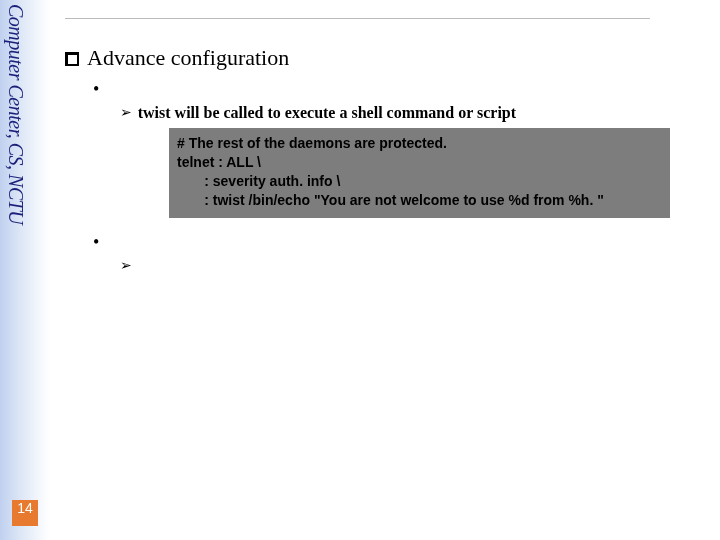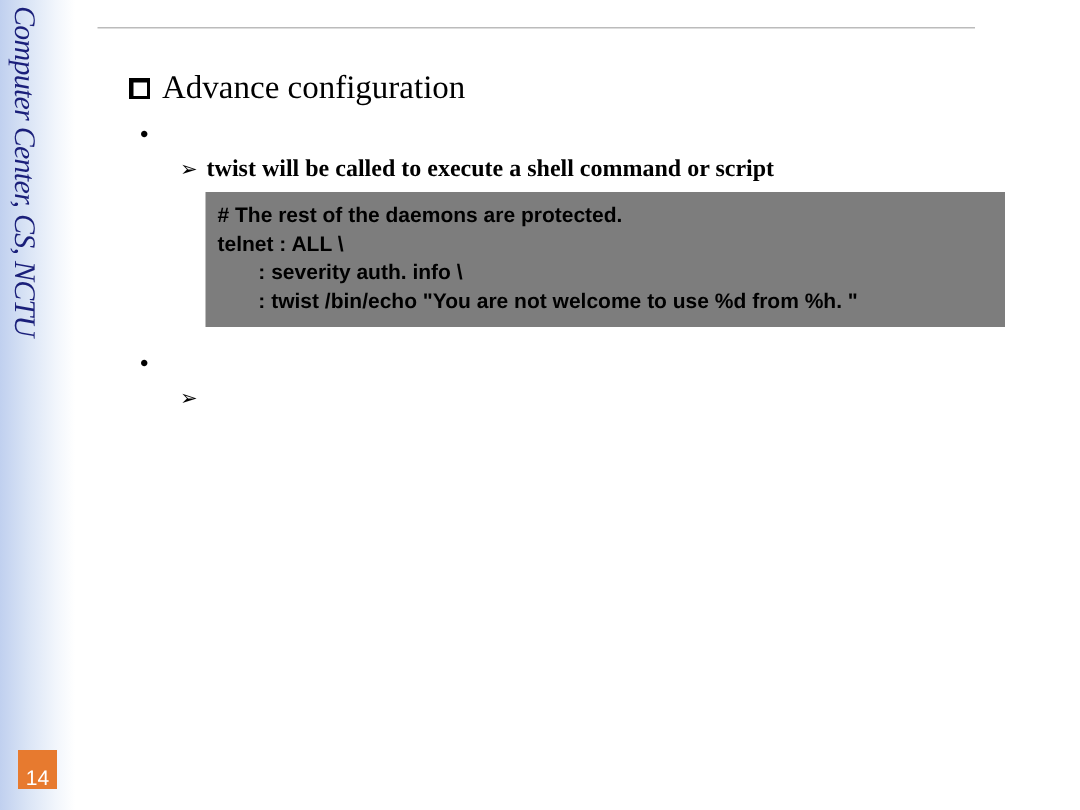--- a/index.html
+++ b/index.html
@@ -41,21 +41,21 @@
     position: absolute;
     left: 12px;
     bottom: 14px;
     width: 26px;
     height: 26px;
     background: #e77a2f;
     color: #ffffff;
     font-family: Arial, sans-serif;
     font-size: 14px;
     display: flex;
-    align-items: flex-end;
+    align-items: flex-start;
     justify-content: center;
   }
   .content {
     position: absolute;
     left: 65px;
     top: 0;
     right: 10px;
     padding-top: 18px;
   }
   .title {
@@ -77,21 +77,20 @@
     margin: 0 0 26px 0;
     width: 585px;
   }
   .h1item {
     font-size: 22px;
     color: #000;
     margin-bottom: 8px;
     display: flex;
     align-items: baseline;
     gap: 8px;
-    margin-left: 21px;
   }
   .qbox {
     display: inline-block;
     width: 14px;
     height: 14px;
     border: 2px solid #000;
     box-shadow: inset 1px 1px 0 #000;
     position: relative;
     top: 1px;
   }
@@ -118,21 +117,21 @@
     font-size: 14px;
     font-weight: normal;
   }
   .codebox {
     background: #7d7d7d;
     color: #000;
     font-family: Arial, Helvetica, sans-serif;
     font-weight: bold;
     font-size: 14px;
     padding: 6px 8px 8px 8px;
-    margin-left: 72px;
+    margin-left: 104px;
     margin-right: 40px;
     margin-bottom: 14px;
     line-height: 1.35;
     white-space: pre;
   }
 </style>
 </head>
 <body>
 
 <div class="sidebar">

